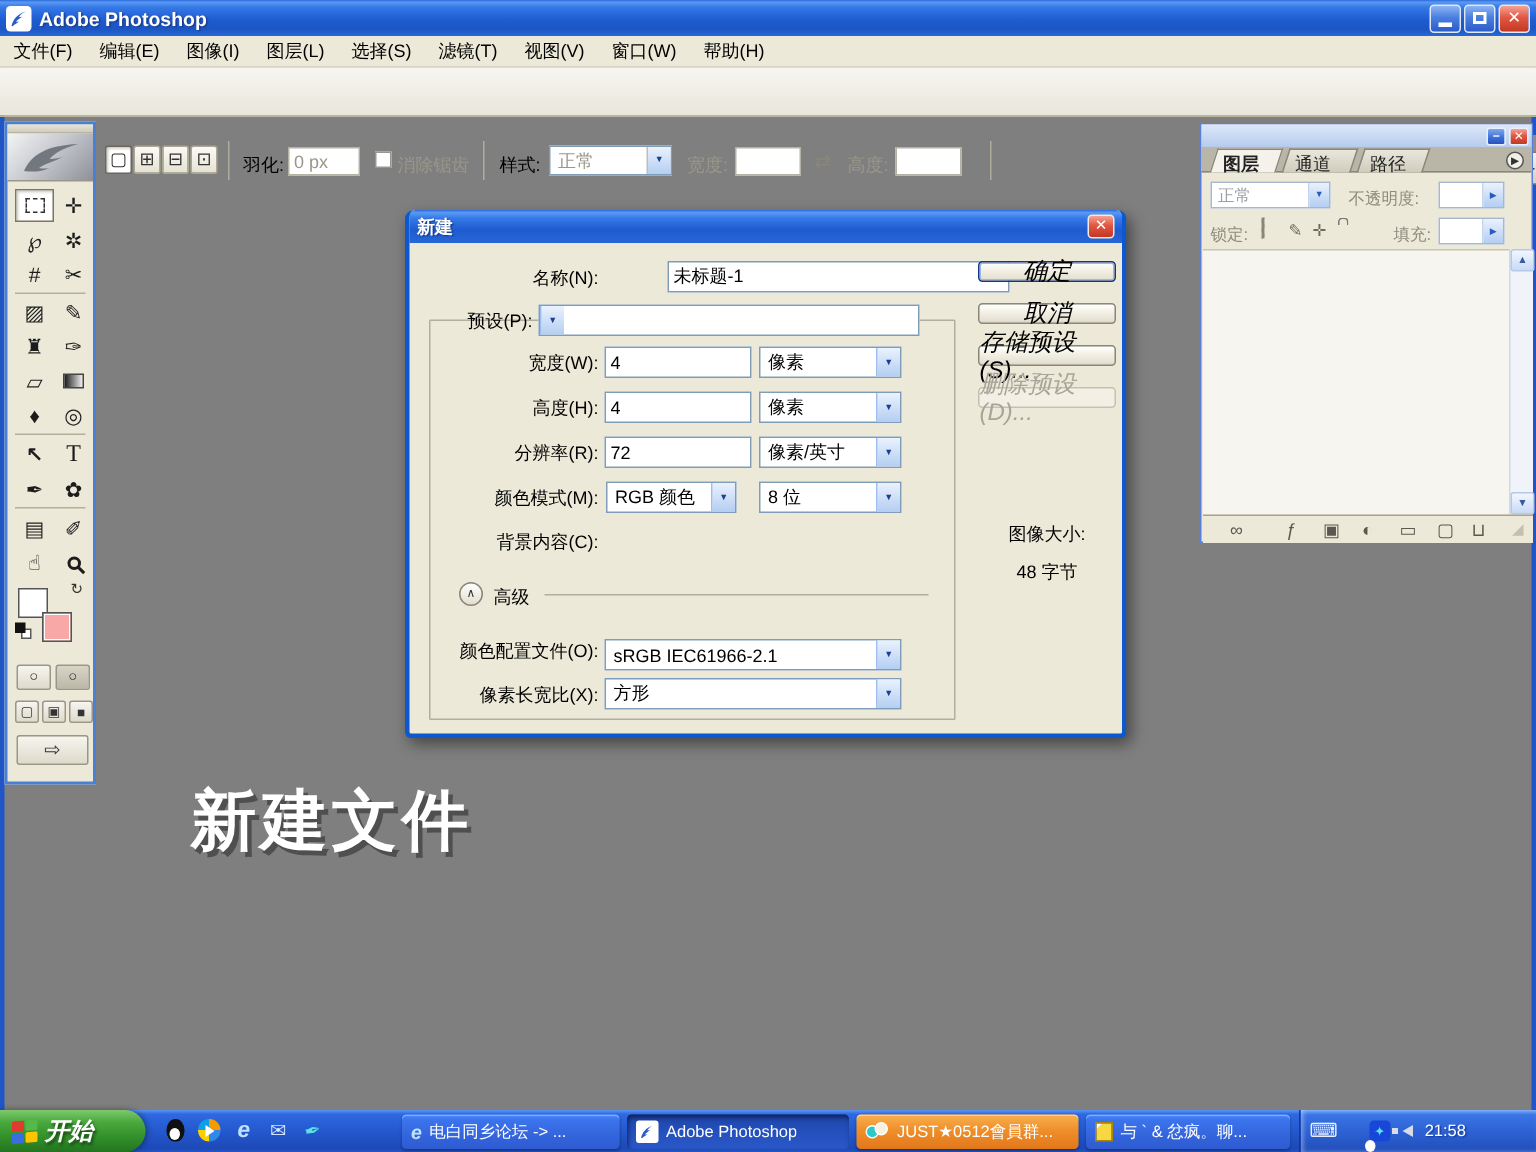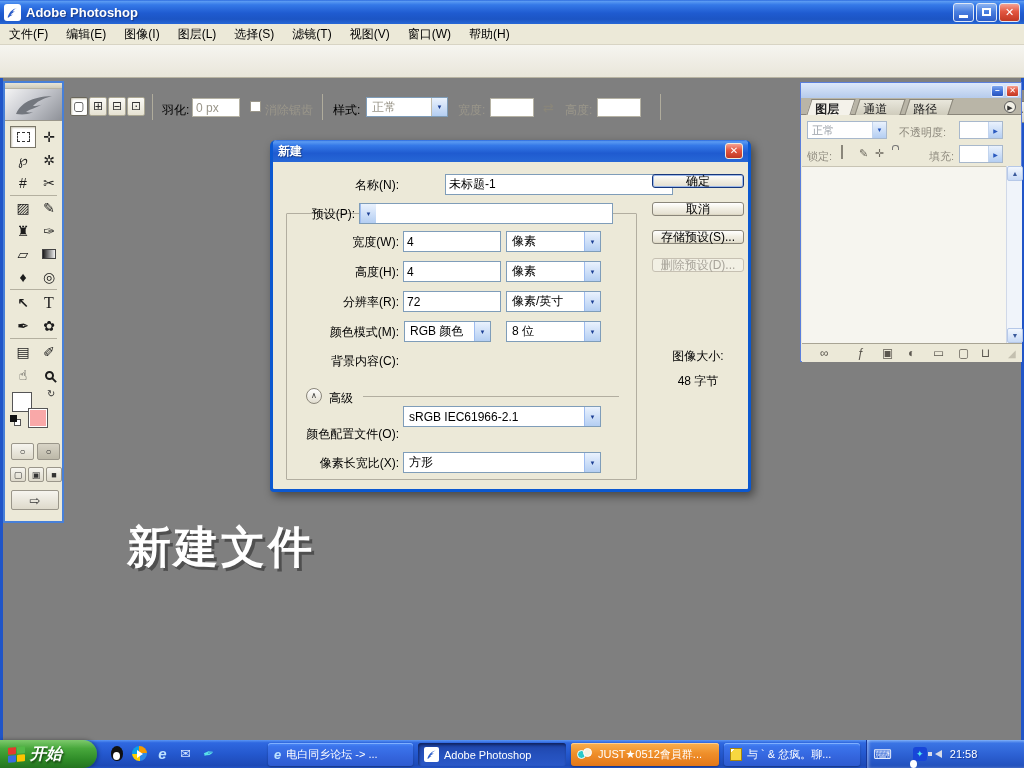--- a/index.html
+++ b/index.html
@@ -82,23 +82,23 @@
   .dlg-close { margin-left:auto; width:18px; height:16px; border:1px solid #f0ece0; border-radius:3px; color:#fff;
     font-size:10px; line-height:14px; text-align:center; font-weight:bold;
     background:linear-gradient(180deg,#f6a292,#e25741 45%,#c23823); }
   .dlg-label { position:absolute; width:126px; text-align:right; font-size:12px; color:#000; }
   .dlg-input { position:absolute; height:21px; }
   .group-frame { position:absolute; left:13px; top:73px; width:351px; height:267px;
     border:1px solid #b2aea0; border-radius:1px; }
   .adv-circle { position:absolute; width:16px; height:16px; border:1px solid #8a867a; border-radius:50%;
     background:linear-gradient(#fff,#e2ded0); font-size:8px; text-align:center; line-height:14px; color:#333; }
   .adv-line { position:absolute; height:1px; background:#b2aea0; }
-  .xp-btn { position:absolute; width:92px; height:14px; border:1px solid #8a867a; border-radius:3px; font-size:12px;
+  .xp-btn { position:absolute; width:92px; height:14px; border:1px solid #8a867a; border-radius:3px; font-size:16px;
     display:flex; align-items:center; justify-content:center; color:#000;
-    background:linear-gradient(180deg,#fff,#f2efe4 45%,#e5e1d2 90%,#d8d2bc); }
+    background:linear-gradient(180deg,#fff,#f2efe4 45%,#e5e1d2 90%,#d8d2bc);font-style:italic; }
   .xp-btn.default { border:1px solid #16377c; box-shadow:0 0 0 1px #9db8e8 inset; }
   .xp-btn.disabled { color:#a8a49a; border-color:#c6c0b2; background:#f2f0e4; }
   .dlg-note { position:absolute; width:92px; text-align:center; font-size:12px; color:#000; }
 
   
   .layers { left:800px; top:82px; width:222px; height:280px; background:#ece9d8; border:1px solid #5a7edc; }
   .pal-head { height:15px; background:linear-gradient(#dce8fa,#b6cbec); display:flex; justify-content:flex-end;
     align-items:center; gap:2px; padding:1px 2px; }
   .pal-btn { width:13px; height:12px; border:1px solid #e8eefc; border-radius:2px; color:#fff; font-size:8px;
     line-height:10px; text-align:center; font-weight:bold;
@@ -357,21 +357,21 @@
       <span class="carrow">▼</span>
     </div>
 
     <span class="dlg-label" style="left:0;top:213px;">背景内容(C):</span>
 
     <div class="adv-circle" style="left:33px;top:248px;">∧</div>
     <span class="abs" style="left:56px;top:250px;font-size:12px;">高级</span>
     <div class="adv-line" style="left:90px;top:256px;width:256px;"></div>
 
     <span class="dlg-label" style="left:0;top:286px;">颜色配置文件(O):</span>
-    <div class="combo abs" style="left:130px;top:266px;width:198px;">
+    <div class="combo abs" style="left:130px;top:286px;width:198px;">
       <span class="ctext">sRGB IEC61966-2.1</span>
       <span class="carrow">▼</span>
     </div>
 
     <span class="dlg-label" style="left:0;top:315px;">像素长宽比(X):</span>
     <div class="combo abs" style="left:130px;top:312px;width:198px;align-items:center;">
       <span class="ctext">方形</span>
       <span class="carrow">▼</span>
     </div>
 

